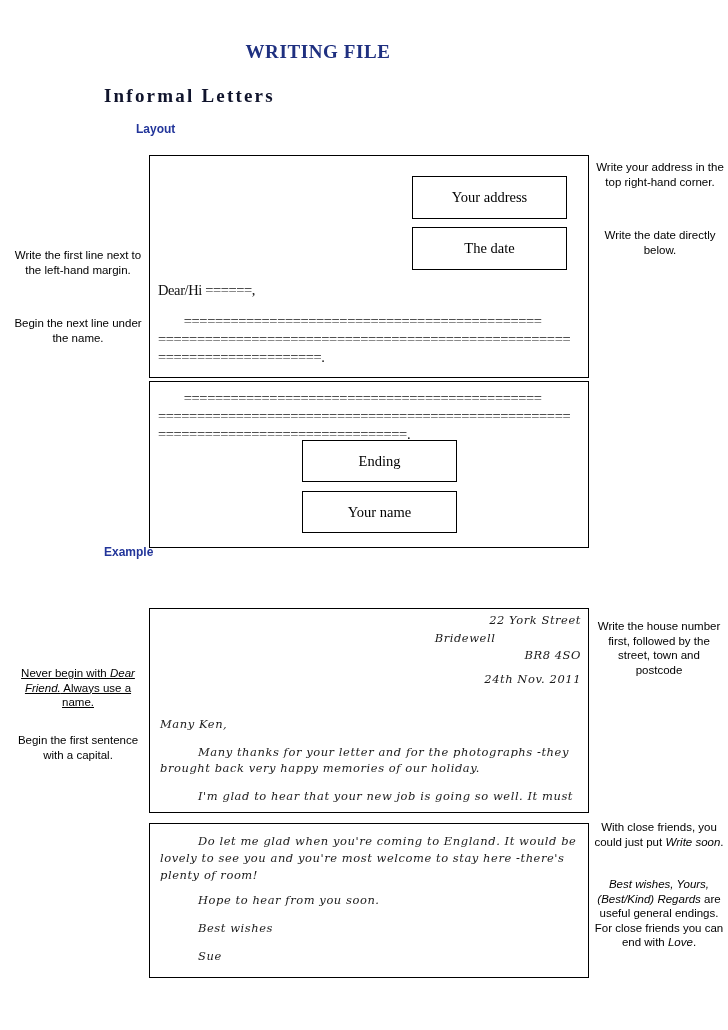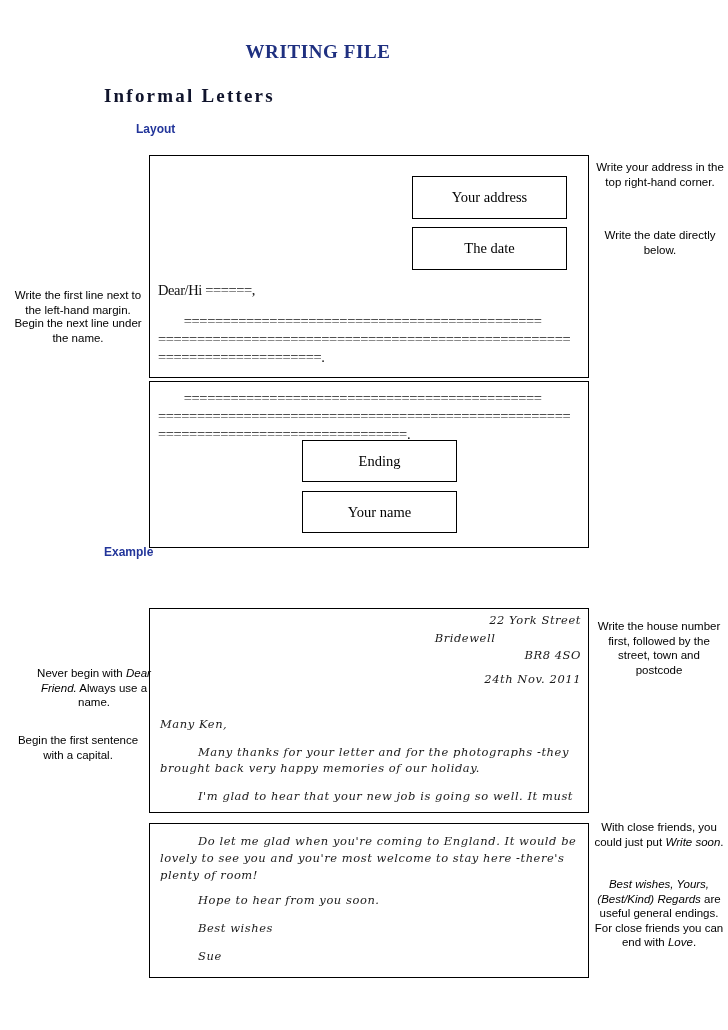--- a/index.html
+++ b/index.html
@@ -140,26 +140,26 @@
     font-family: "Liberation Sans", sans-serif;
     font-size: 11.5px;
     line-height: 14.5px;
     color: #000000;
     text-align: center;
   }
   .note i { font-style: italic; }
 
   #note-address  { left: 596px; top: 160px; width: 128px; }
   #note-date     { left: 596px; top: 228px; width: 128px; }
-  #note-firstline{ left: 8px;   top: 248px; width: 140px; margin-top: 40px; }
+  #note-firstline{ left: 8px;   top: 248px; width: 140px; }
   #note-nextline { left: 8px;   top: 316px; width: 140px; }
 
   #note-never-name { left: 592px; top: 580px; width: 134px; }
   #note-house      { left: 596px; top: 619px; width: 126px; }
-  #note-dearfriend { left: 24px;   top: 666px; width: 140px; }
+  #note-dearfriend { left: 8px;   top: 666px; width: 140px; text-decoration: underline; }
   #note-capital    { left: 8px;   top: 733px; width: 140px; }
   #note-closefriends { left: 592px; top: 820px; width: 134px; }
   #note-endings      { left: 592px; top: 877px; width: 134px; }
 </style>
 </head>
 <body>
 
 <div class="page">
 
   <div class="doc-title">WRITING FILE</div>

